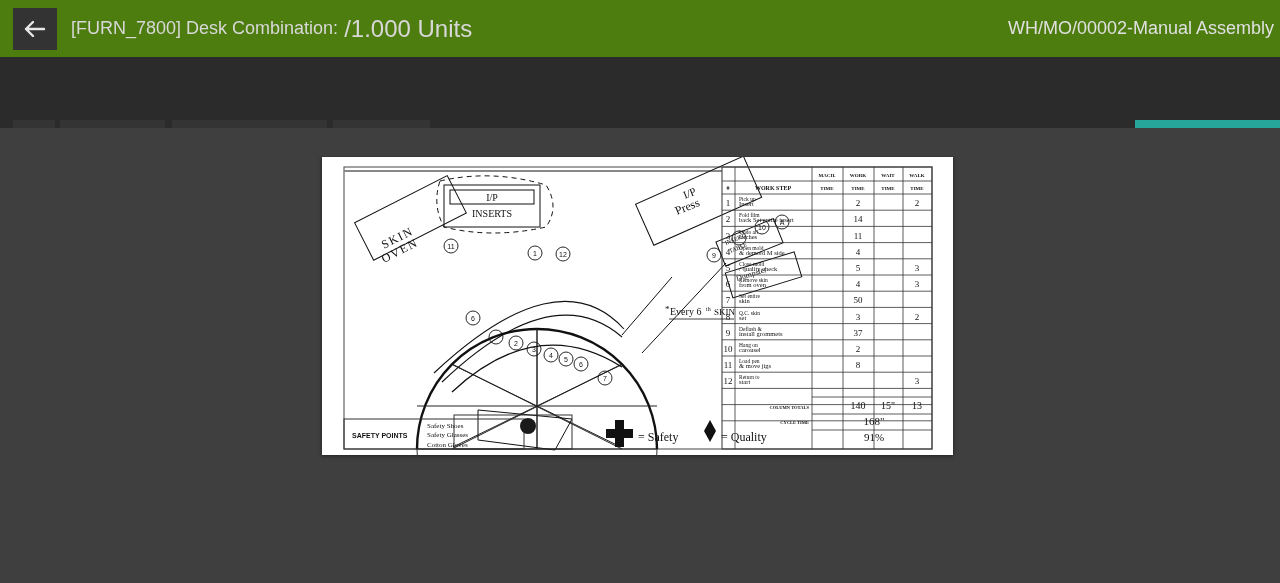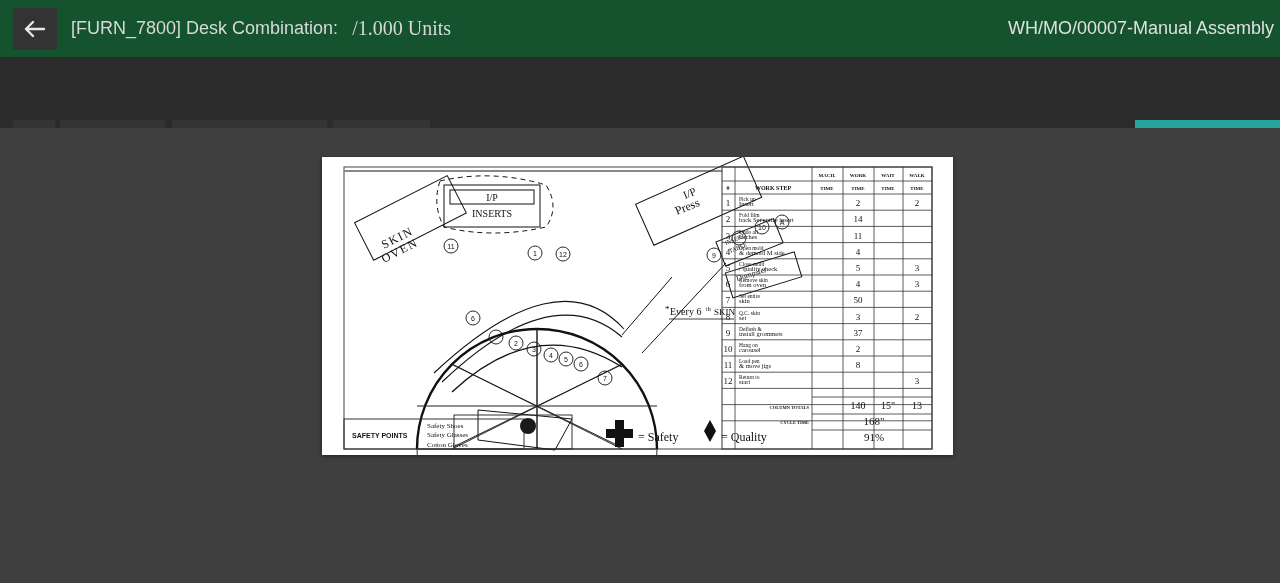--- a/index.html
+++ b/index.html
@@ -7,21 +7,21 @@
     width: 1280px; height: 583px;
     overflow: hidden;
     background: #3b3b3b;
     font-family: "Liberation Sans", sans-serif;
     -webkit-font-smoothing: antialiased;
   }
 
   
   .topbar {
     position: absolute; left: 0; top: 0; width: 1280px; height: 57px;
-    background: #14532d;
+    background: #4d7c0f;
     display: flex; align-items: center;
     overflow: hidden;
   }
   .back-btn {
     width: 44px; height: 42px; margin-left: 13px;
     background: #333333;
     display: flex; align-items: center; justify-content: center;
     cursor: pointer; flex: 0 0 auto;
   }
   .back-btn svg { display:block; }
@@ -32,22 +32,22 @@
   .qty-input {
     width: 259px; height: 40px; margin-left: 6px;
     background: #333333;
     border: none; border-bottom: 2px solid #6d6d6d;
     color: #e8e8e8; font-size: 18px;
     font-family: "Liberation Sans", sans-serif;
     padding: 0 14px;
     flex: 0 0 auto;
   }
   .qty-suffix {
-    color: #d8d8d8; font-size: 20px; margin-left: 14px;
-    white-space: nowrap; flex: 0 0 auto; font-family: Liberation Serif, serif;
+    color: #d8d8d8; font-size: 24px; margin-left: 6px;
+    white-space: nowrap; flex: 0 0 auto;
   }
   .mo-name {
     position: absolute; left: 1008px; top: 0; height: 57px;
     display: flex; align-items: center;
     color: #e0e0e0; font-size: 18px; white-space: nowrap;
   }
 
   
   .toolbar2 {
     position: absolute; left: 0; top: 57px; width: 1280px; height: 71px;
@@ -163,21 +163,21 @@
 <div class="topbar">
   <div class="back-btn">
     <span>
       <svg width="22" height="18" viewBox="0 0 22 18">
         <path d="M9 2 L2 9 L9 16 M2 9 L20 9" stroke="#e8e8e8" stroke-width="2.4" fill="none" stroke-linecap="round" stroke-linejoin="round"></path>
       </svg>
     </span>
   </div>
   <span class="prod-label">[FURN_7800] Desk Combination:</span>
   <span class="qty-suffix">/1.000 Units</span>
-  <span class="mo-name">WH/MO/00007-Manual Assembly</span>
+  <span class="mo-name">WH/MO/00002-Manual Assembly</span>
 </div>
 
 <div class="toolbar2">
   <div class="tb-btn" id="btn-menu">
     <span class="hamburger">
         <i></i>
         <i></i>
         <i></i>
       </span>
   </div>

